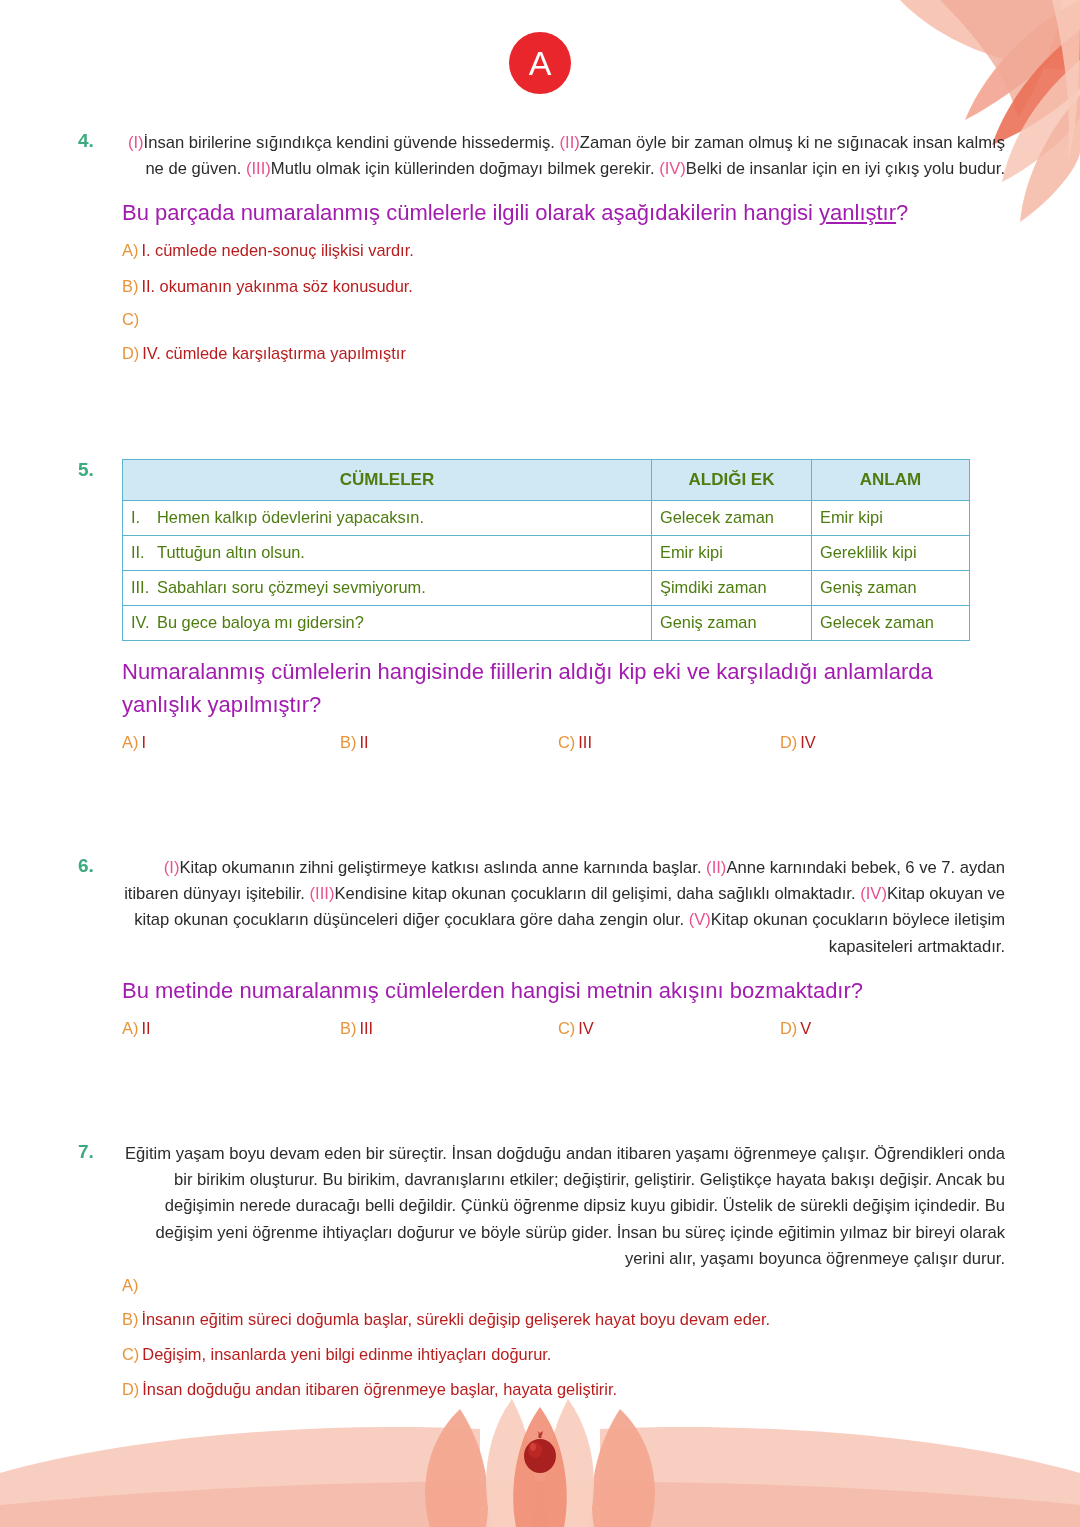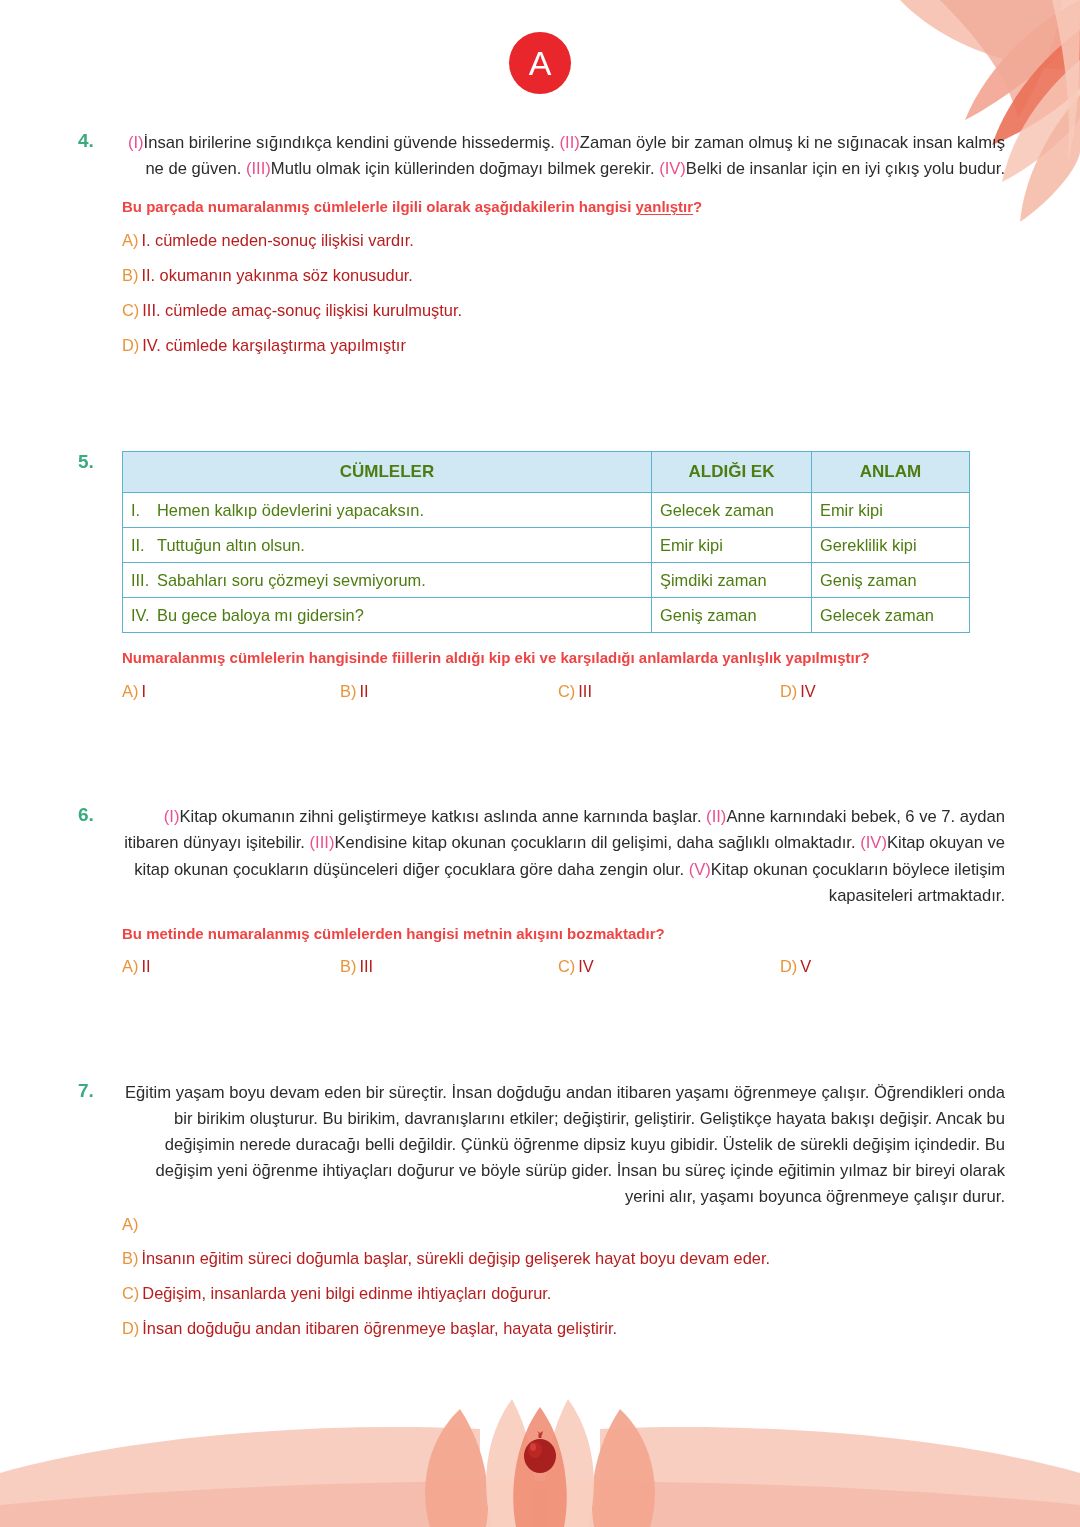--- a/index.html
+++ b/index.html
@@ -105,24 +105,24 @@
     font-size: 16.6px;
     line-height: 1.58;
     color: #2B2B2B;
     text-align: right;
     margin: 0;
   }
   .rn {
     color: #E8508F;
   }
   .prompt {
-    font-size: 15px;
+    font-size: 22px;
     line-height: 1.5;
-    font-weight: bold;
-    color: #ef4444;
+    font-weight: normal;
+    color: #a21caf;
     margin: 14px 0 10px 0;
   }
   .prompt u {
     text-decoration: underline;
     text-underline-offset: 2px;
   }
 
   .options {
     margin-top: 4px;
   }
@@ -230,21 +230,20 @@
         <div class="opt-row">
           <span class="opt-letter">A)</span>
           <span class="opt-text">I. cümlede neden-sonuç ilişkisi vardır.</span>
         </div>
         <div class="opt-row">
           <span class="opt-letter">B)</span>
           <span class="opt-text">II. okumanın yakınma söz konusudur.</span>
         </div>
         <div class="opt-row">
           <span class="opt-letter">C)</span>
-          <span class="opt-text">III. cümlede amaç-sonuç ilişkisi kurulmuştur.</span>
         </div>
         <div class="opt-row">
           <span class="opt-letter">D)</span>
           <span class="opt-text">IV. cümlede karşılaştırma yapılmıştır</span>
         </div>
       </div>
     </div>
 
     <div class="spacer-lg"></div>
 

